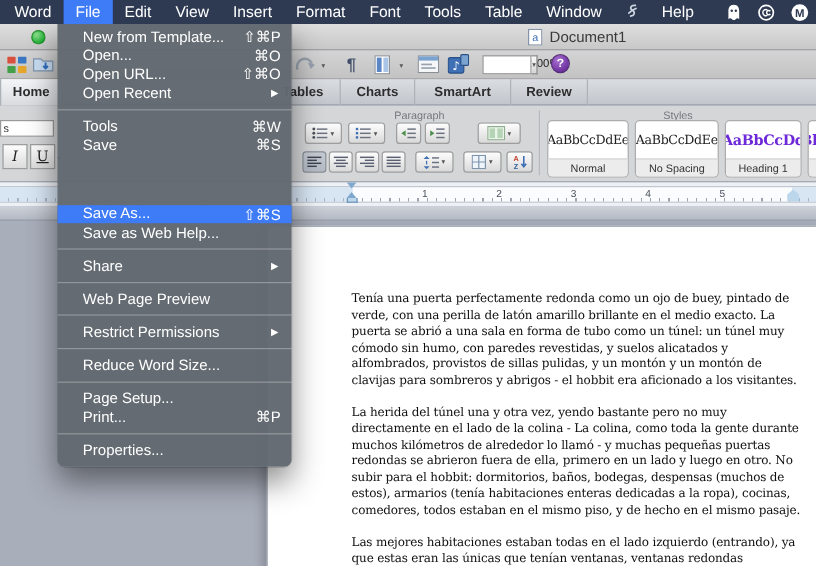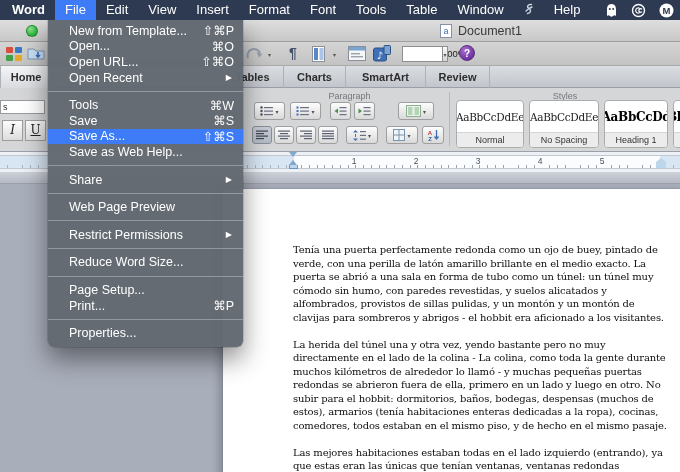--- a/index.html
+++ b/index.html
@@ -2,29 +2,29 @@
 <html><head>
 <meta charset="utf-8">
 <style>
   * { margin:0; padding:0; box-sizing:border-box; }
   html,body { width:680px; height:472px; overflow:hidden; font-family:"Liberation Sans", sans-serif; background:#a9aebb; }
   .abs { position:absolute; }
 
   
   .menubar { position:absolute; left:0; top:0; width:680px; height:20px; background:#2e3a52; z-index:70; display:flex; align-items:center; color:#fff; font-size:13px; }
   .mb-item { padding:0 10px; height:20px; line-height:20px; white-space:nowrap; }
-  .mb-item.app { font-weight:bold; padding-left:12px; }
+  .mb-item.app { font-weight:normal; padding-left:12px; }
   .mb-item.sel { background:#3d7bf7; }
   .mb-right { position:absolute; right:6px; top:0; height:20px; display:flex; align-items:center; gap:13px; }
   .mb-icon { display:flex; align-items:center; }
 
   
   .file-menu { position:absolute; left:48px; top:20px; width:195px; padding:3px 0 6px; background:rgba(98,104,112,0.97); border-radius:0 0 6px 6px; box-shadow:0 12px 26px rgba(0,0,0,0.45), 0 0 0 0.5px rgba(0,0,0,0.25); z-index:60; }
   .mi { height:15.6px; display:flex; align-items:center; justify-content:space-between; padding:0 9px 0 21px; font-size:12.5px; color:#fff; white-space:nowrap; }
-  .mi.hl { background:#3d7bf7; }
+  .mi.hl { background:#3d7bf7;margin-top:42px; }
   .mi .sc { font-size:12.5px; color:#fdfdfd; }
   .mi .sub { font-size:8px; padding-right:2px; }
   .msep { height:1px; background:rgba(255,255,255,0.3); margin:5.5px 0; }
 
   
   .titlebar { position:absolute; left:0; top:20px; width:680px; height:22px; background:linear-gradient(#dedede,#c8c8c8); border-bottom:1px solid #9f9f9f; z-index:10; }
   .light { position:absolute; left:26px; top:5px; width:12px; height:12px; border-radius:50%; background:radial-gradient(circle at 35% 30%, #8ee08e, #27b33c 70%); border:1px solid rgba(0,90,0,0.45); }
   .doc-title { position:absolute; left:440px; top:4px; display:flex; align-items:center; gap:6px; font-size:12.5px; color:#3a3a3a; }
 
   .toolbar-row { position:absolute; left:0; top:42px; width:680px; height:24px; background:linear-gradient(#d4d4d4,#c3c3c3); border-bottom:1px solid #a9a9a9; z-index:10; }
@@ -40,21 +40,21 @@
   .tab.active { background:linear-gradient(#f4f5f7,#d9dbdf); border-left:1px solid #adb2b9; }
 
   .group-area { position:absolute; left:0; top:88px; width:680px; height:64px; background:#d5d6d8; border-bottom:1px solid #9ba1ab; z-index:10; }
   .grp-label { position:absolute; top:3px; font-size:9px; color:#75777b; text-align:center; }
   .vdiv { position:absolute; top:4px; height:54px; width:1px; background:#b7b9bd; }
   .rbtn { position:absolute; height:18px; border:1px solid #9e9e9e; border-radius:3px; background:linear-gradient(#fdfdfd,#d9d9d9); display:flex; align-items:center; justify-content:center; gap:2px; }
   .rbtn.pressed { background:linear-gradient(#c6cbd3,#b4bac4); border-color:#878d97; }
 
   .style-card { position:absolute; top:12px; height:48px; background:#fff; border:1px solid #acacac; border-radius:4px; overflow:hidden; }
   .style-sample { height:31px; display:flex; align-items:center; justify-content:center; font-family:"DejaVu Serif", serif; font-size:10.5px; color:#222; white-space:nowrap; overflow:hidden; letter-spacing:-0.3px; }
-  .style-sample.h1 { color:#000000; font-weight:bold; font-size:12px; }
+  .style-sample.h1 { color:#6d28d9; font-weight:bold; font-size:12px; }
   .style-label { height:15px; background:#ececec; border-top:1px solid #d4d4d4; font-size:9px; color:#333; text-align:center; line-height:15px; }
 
   
   .ruler { position:absolute; left:0; top:152px; width:680px; height:20px; background:#edf0f5; z-index:10; }
   .ruler-band { position:absolute; left:0; top:3px; width:680px; height:14px; background:#fafcfe; border-top:1px solid #c2c8d2; border-bottom:1px solid #c2c8d2;
     background-image:repeating-linear-gradient(90deg, transparent 0 6.75px, #9aa2ae 6.75px 7.75px); background-size:100% 3px; background-position:0 9px; background-repeat:no-repeat; }
   .ruler-margin { position:absolute; top:4px; height:12px; background:rgba(176,203,233,0.45); }
   .rnum { position:absolute; top:4px; width:16px; text-align:center; font-size:8.5px; color:#49505c; }
   .ind-marker { position:absolute; left:289px; top:152px; width:9px; height:18px; z-index:12; }
   .ind-marker .t1 { width:0; height:0; border-left:4.5px solid transparent; border-right:4.5px solid transparent; border-top:5px solid #7fa8cc; }

